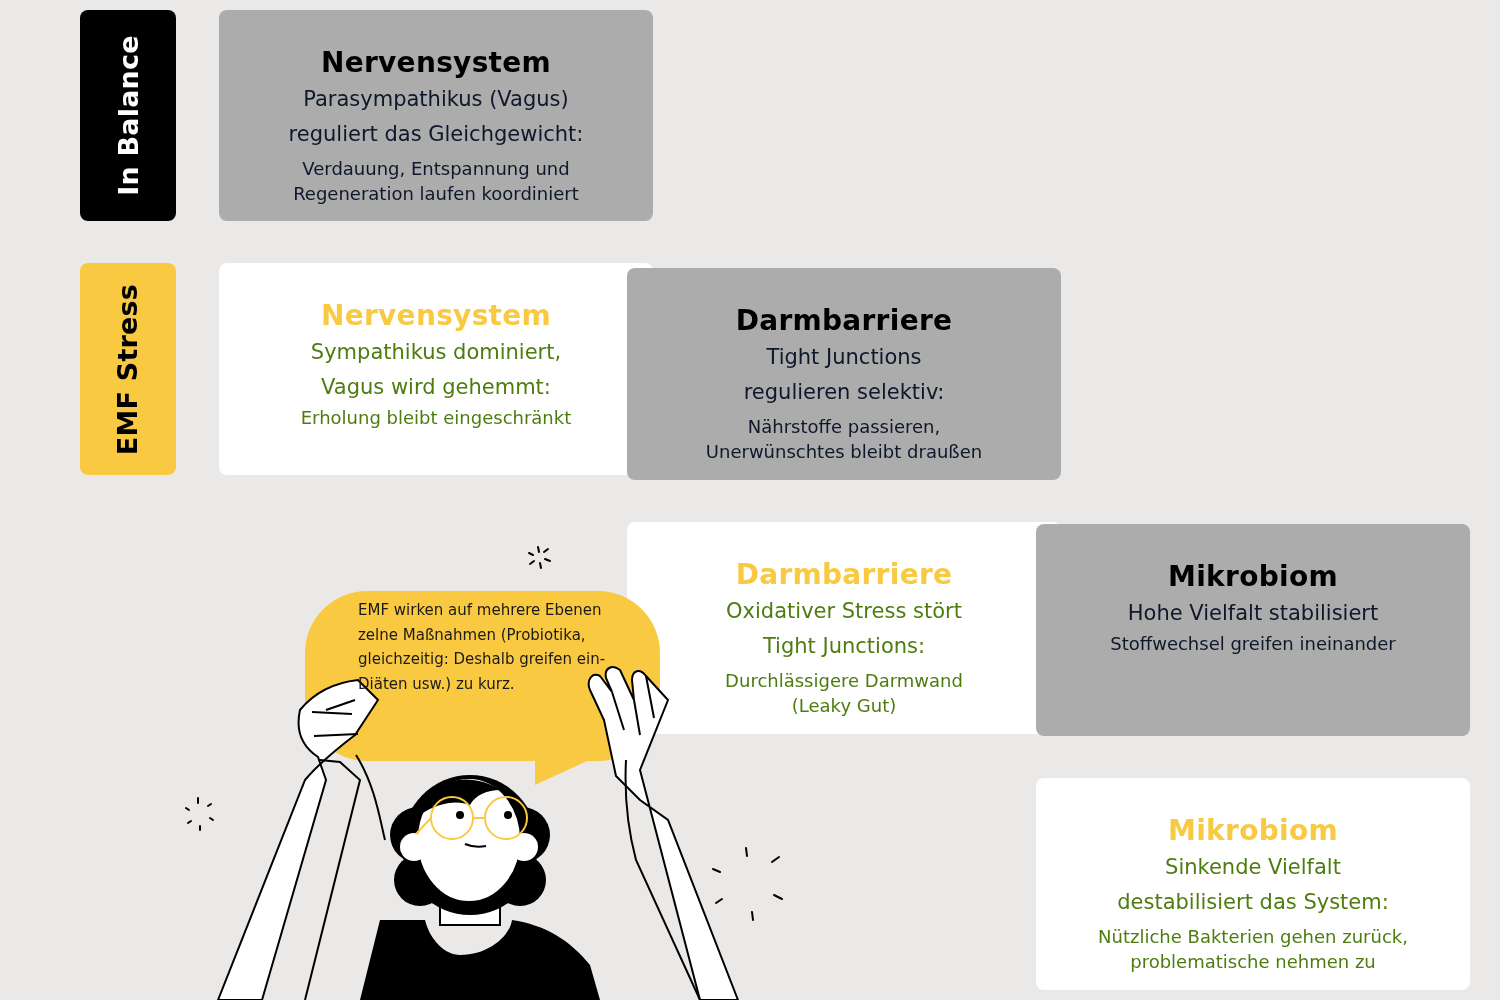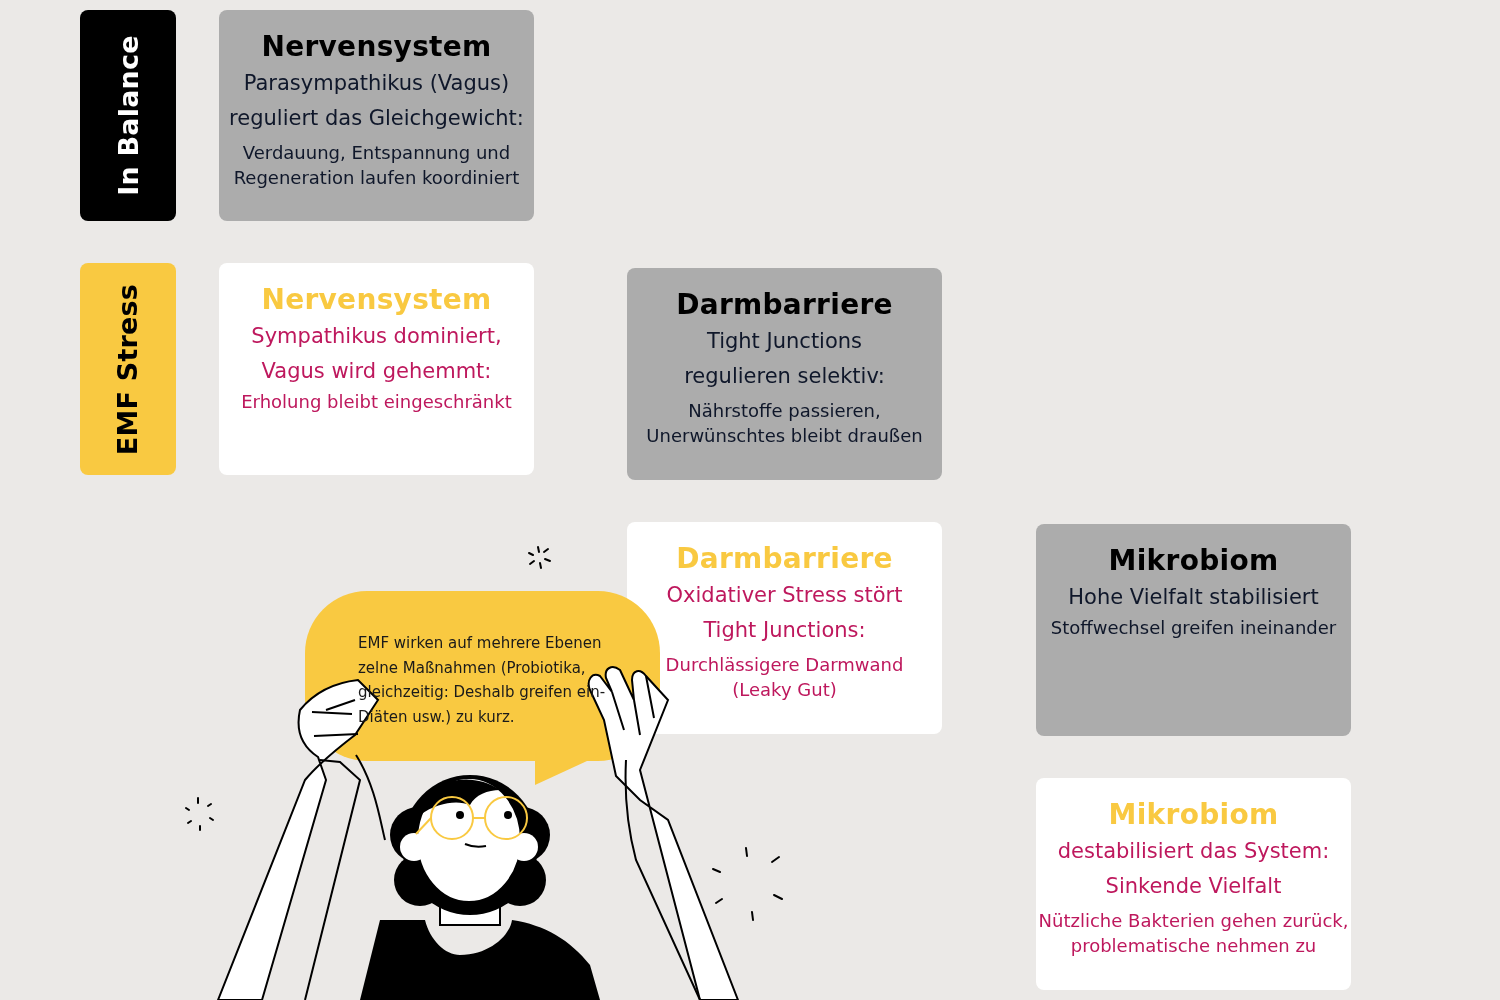--- a/index.html
+++ b/index.html
@@ -12,36 +12,36 @@
     position: absolute; width: 96px; border-radius: 8px;
     display: flex; align-items: center; justify-content: center;
   }
   .tab span {
     transform: rotate(-90deg); white-space: nowrap;
     font-size: 27px; font-weight: bold; letter-spacing: 0.2px;
   }
   .tab.balance { background: #000000; color: #ffffff; }
   .tab.stress { background: #f9c941; color: #000000; }
   .card {
-    position: absolute; width: 315px; height: 212px; border-radius: 8px;
-    box-sizing: border-box; padding-top: 18px;
+    position: absolute; width: 434px; height: 212px; border-radius: 8px;
+    box-sizing: border-box; padding-top: 34px;
     text-align: center;
   }
   .card.grey { background: #acacac; }
   .card.white { background: #ffffff; }
   .card .title { font-size: 28px; font-weight: bold; line-height: 38px; letter-spacing: 0.3px; }
   .card .sub { font-size: 21px; line-height: 35px; margin-top: 0px; }
   .card .desc { font-size: 18px; line-height: 25px; margin-top: 4px; }
   .card.grey .title { color: #000000; }
   .card.grey .sub, .card.grey .desc { color: #0f172a; }
   .card.white .title { color: #f9c941; }
-  .card.white .sub, .card.white .desc { color: #be185d; }
+  .card.white .sub, .card.white .desc { color: #4d7c0f; }
   .illus { position: absolute; left: 0; top: 0; width: 1500px; height: 1000px; pointer-events: none; }
   .bubble-text {
-    position: absolute; left: 358px; top: 631px; width: 270px;
+    position: absolute; left: 358px; top: 598px; width: 270px;
     font-size: 15px; line-height: 24.5px; color: #1a1a1a; z-index: 3;
   }
 </style>
 </head>
 <body>
 
 <div class="tab balance" style="left:80px; top:10px; height:211px;">
   <span>In Balance</span>
 </div>
 <div class="tab stress" style="left:80px; top:263px; height:212px;">
@@ -80,22 +80,22 @@
 </div>
 
 <div class="card grey" style="left:1036px; top:524px;">
   <div class="title">Mikrobiom</div>
   <div class="sub">Hohe Vielfalt stabilisiert</div>
   <div class="desc" style="margin-top:0">Stoffwechsel greifen ineinander</div>
 </div>
 
 <div class="card white" style="left:1036px; top:778px;">
   <div class="title">Mikrobiom</div>
+  <div class="sub">Sinkende Vielfalt</div>
   <div class="sub">destabilisiert das System:</div>
-  <div class="sub">Sinkende Vielfalt</div>
   <div class="desc">Nützliche Bakterien gehen zurück,</div>
   <div class="desc" style="margin-top:0">problematische nehmen zu</div>
 </div>
 
 <svg class="illus" viewBox="0 0 1500 1000" xmlns="http://www.w3.org/2000/svg">
 
   <g>
     <rect x="305" y="591" width="355" height="170" rx="62" fill="#f9c941"></rect>
     <polygon points="535,755 600,755 535,785" fill="#f9c941"></polygon>
   </g>

